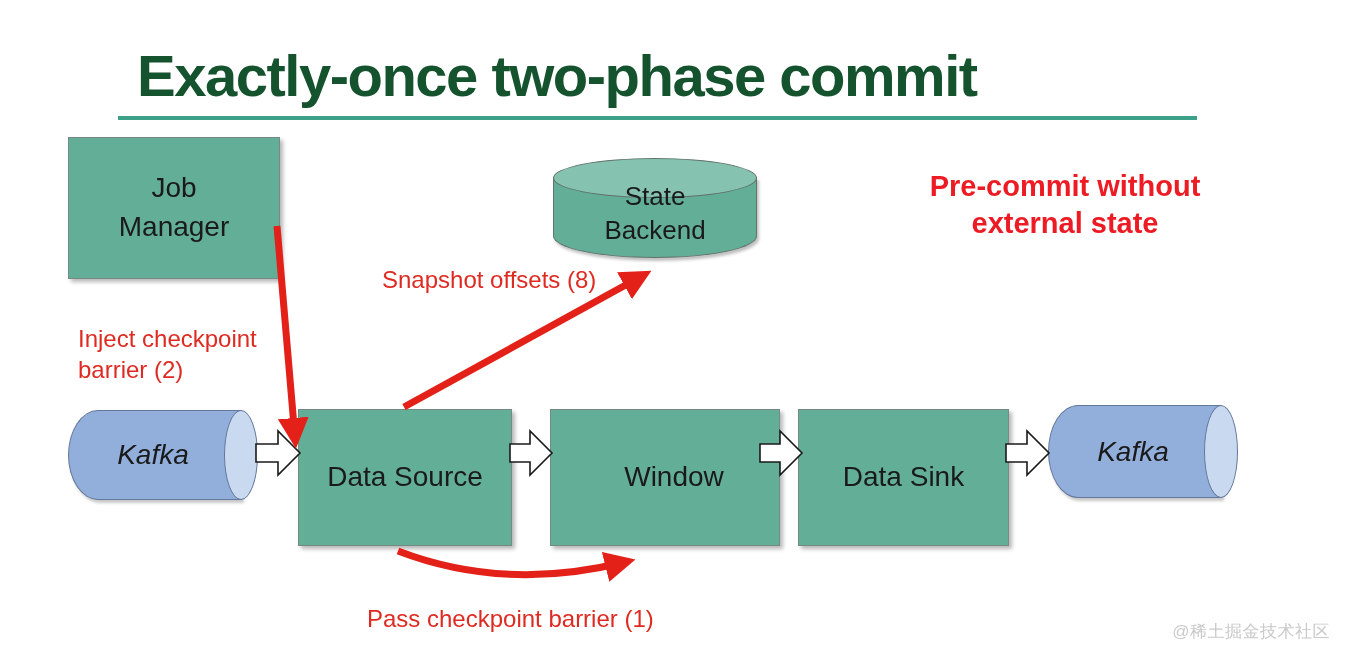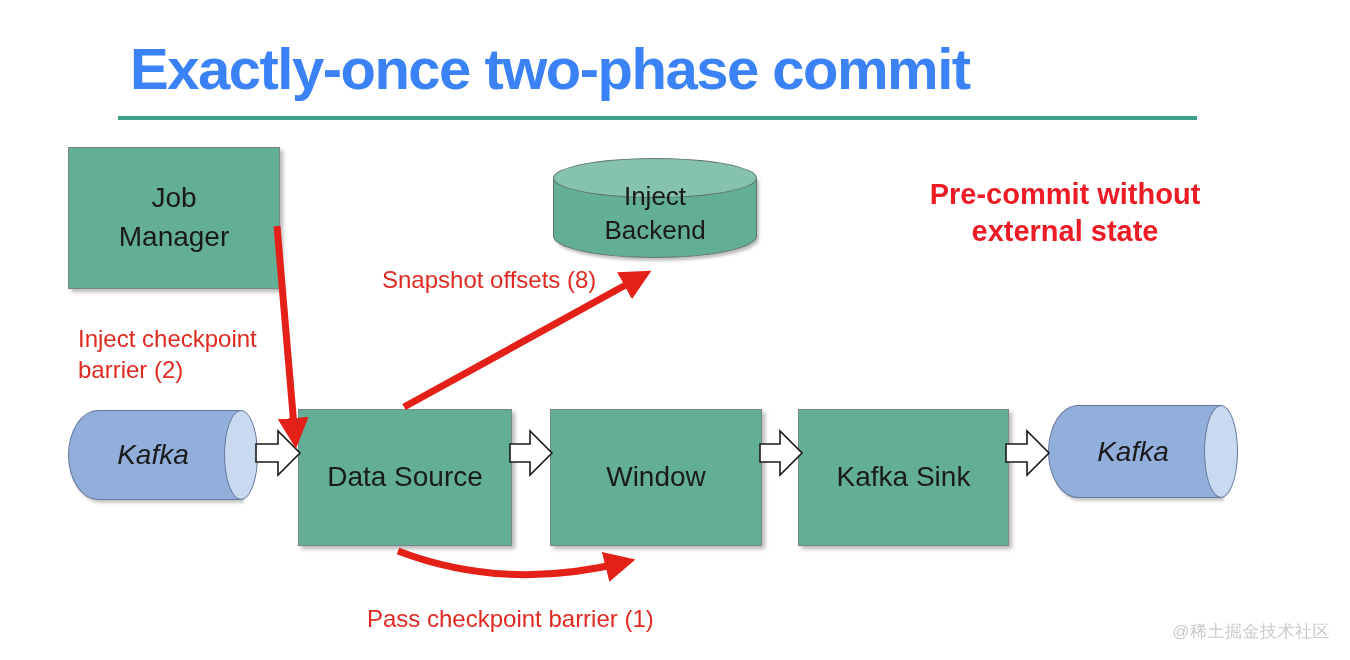--- a/index.html
+++ b/index.html
@@ -2,39 +2,39 @@
 <html><head>
 <meta charset="utf-8">
 <style>
   html,body{margin:0;padding:0;background:#ffffff;}
   #stage{
     position:relative;width:1350px;height:660px;background:#ffffff;overflow:hidden;
     font-family:"Liberation Sans", sans-serif;
   }
   
   .slide-title{
-    position:absolute;left:125px;top:30px;margin:5px;
-    font-size:58px;font-weight:800;letter-spacing:-1.5px;color:#3b82f6;
+    position:absolute;left:125px;top:30px;margin:12px;
+    font-size:58px;font-weight:800;letter-spacing:-1.5px;color:#14532d;
     font-family:"Liberation Sans", sans-serif;white-space:nowrap;
   }
   .title-rule{
     position:absolute;left:118px;top:116px;width:1079px;height:4px;
     background:#3da189;
   }
   
   .gbox{
     position:absolute;display:flex;align-items:center;justify-content:center;
     background:#63ae97;border:1.5px solid #778982;
     box-shadow:3px 3px 4px rgba(0,0,0,.28);
     color:#1a1a1a;font-size:28px;line-height:1.38;text-align:center;
     white-space:pre-line;
   }
-  #job-manager{left:68px;top:147px;width:210px;height:140px;}
+  #job-manager{left:68px;top:137px;width:210px;height:140px;}
   #data-source{left:298px;top:409px;width:212px;height:135px;}
-  #window-box{left:550px;top:409px;width:210px;height:135px;}
+  #window-box{left:550px;top:409px;width:210px;height:135px;padding-left:18px;}
   #data-sink{left:798px;top:409px;width:209px;height:135px;}
   
   .vcyl{position:absolute;left:553px;top:158px;width:204px;height:100px;}
   .vcyl .body{
     position:absolute;left:0;right:0;top:19px;bottom:0;background:#63ae97;
     border:1.5px solid #61736c;border-top:none;
     border-radius:0 0 102px 102px / 0 0 22px 22px;
     box-shadow:2px 3px 3px rgba(0,0,0,.25);
   }
   .vcyl .top{
@@ -63,21 +63,21 @@
   .hcyl .lbl{
     position:absolute;inset:0 20px 0 0;display:flex;align-items:center;justify-content:center;
     color:#1a1a1a;font-size:28px;
   }
   
   .red-note{position:absolute;color:#df2a21;font-size:24px;line-height:1.28;white-space:pre-line;}
   #note-inject{left:78px;top:324px;}
   #note-snapshot{left:382px;top:265px;white-space:nowrap;}
   #note-pass{left:367px;top:604px;white-space:nowrap;}
   #note-precommit{
-    left:905px;top:176px;width:320px;text-align:center;
+    left:905px;top:168px;width:320px;text-align:center;
     font-size:29px;font-weight:700;color:#ed1c24;line-height:1.26;
   }
   
   #arrows{position:absolute;left:0;top:0;width:1350px;height:660px;pointer-events:none;}
   
   .watermark{
     position:absolute;right:20px;top:620px;color:#c9c9c9;font-size:17px;letter-spacing:.5px;margin-left:36px;
   }
 </style>
 </head>
@@ -92,27 +92,27 @@
     <span>Job
 Manager</span>
   </div>
   <div class="gbox" id="data-source">
     <span>Data Source</span>
   </div>
   <div class="gbox" id="window-box">
     <span>Window</span>
   </div>
   <div class="gbox" id="data-sink">
-    <span>Kafka Sink</span>
+    <span>Data Sink</span>
   </div>
 
   <div class="vcyl">
     <div class="body"></div>
     <div class="top"></div>
-    <div class="lbl">Inject
+    <div class="lbl">State
 Backend</div>
   </div>
 
   <div class="hcyl" id="kafka-left">
     <div class="body"></div>
     <div class="cap"></div>
     <div class="lbl">Kafka</div>
   </div>
   <div class="hcyl" id="kafka-right">
     <div class="body"></div>

